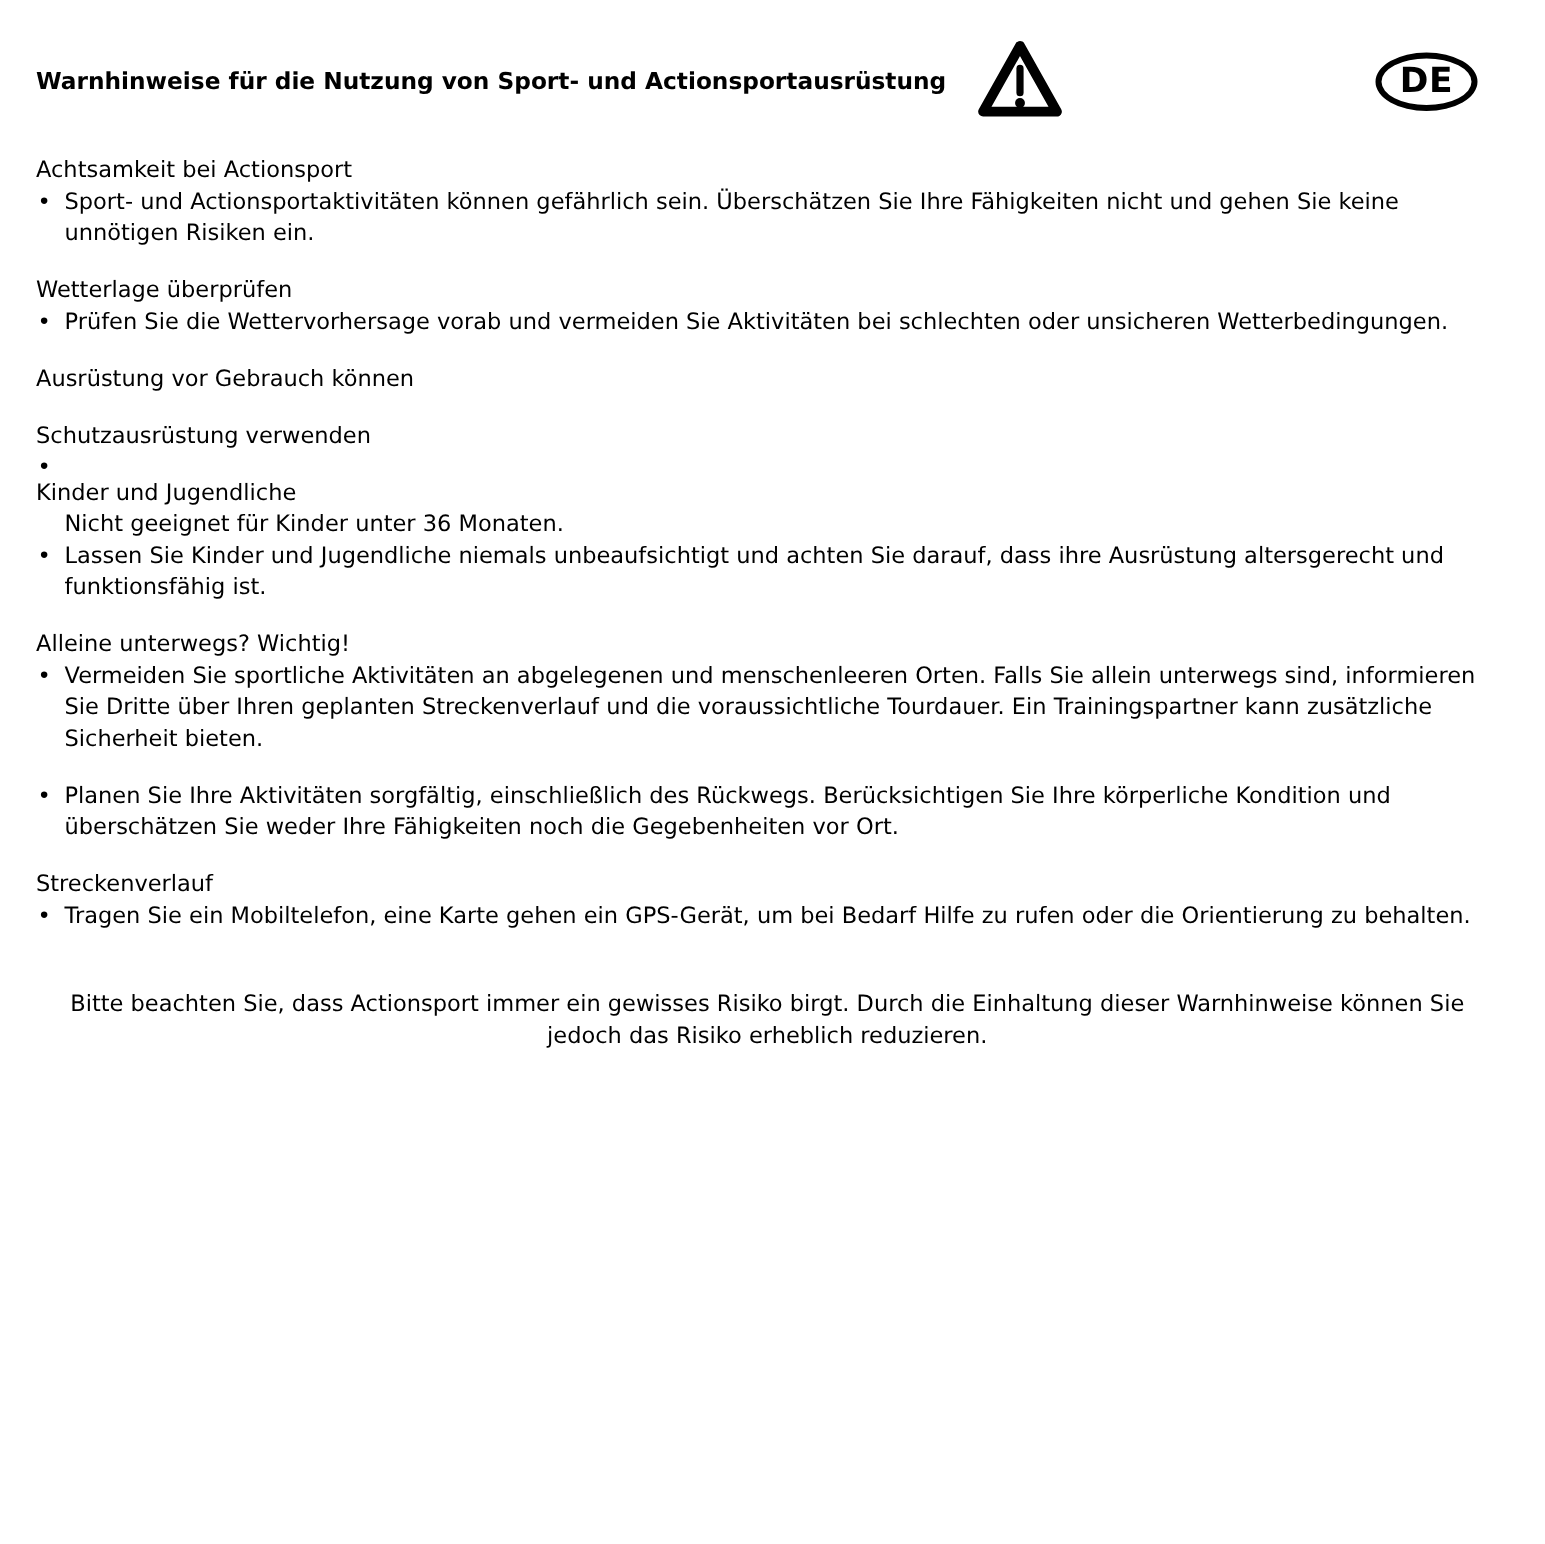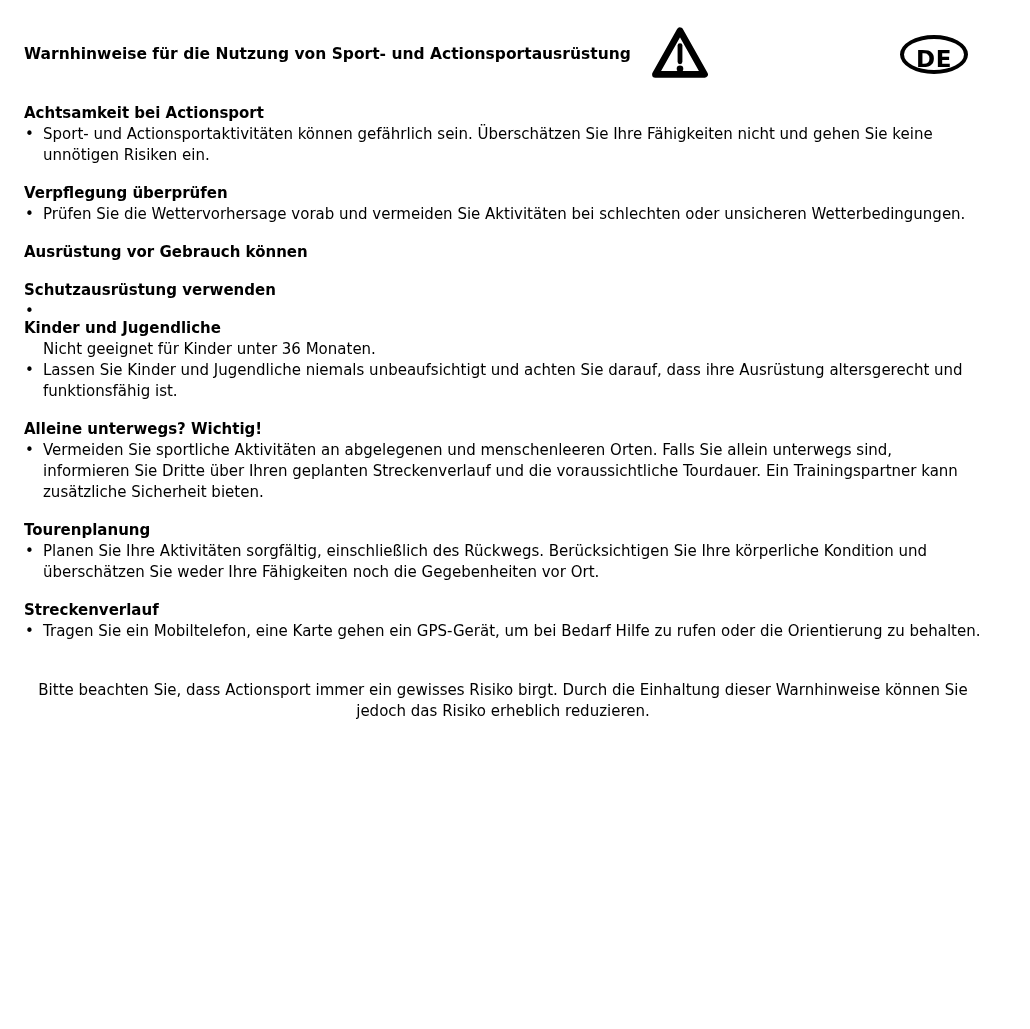--- a/index.html
+++ b/index.html
@@ -13,21 +13,21 @@
     overflow: hidden;
     color: #000000;
     font-family: "DejaVu Sans", "Liberation Sans", sans-serif;
     font-size: 15px;
     line-height: 21px;
   }
   .page {
     box-sizing: border-box;
     width: 1030px;
     height: 1029px;
-    padding: 22px 48px 0 24px;
+    padding: 22px 31px 0 24px;
   }
   
   .header {
     display: flex;
     align-items: center;
     height: 64px;
   }
   .page-title {
     font-weight: bold;
     font-size: 15.5px;
@@ -41,37 +41,37 @@
   }
   .lang-badge {
     margin-left: auto;
     margin-right: 14px;
     flex: 0 0 auto;
     width: 60px;
     height: 31px;
     border: 4px solid #000;
     border-radius: 50%;
     display: flex;
-    align-items: flex-end;
+    align-items: center;
     justify-content: center;
     font-weight: bold;
     font-size: 23px;
     letter-spacing: 0.5px;
   }
   
   .sections {
     margin-top: 0;
   }
   .section {
     margin-top: 17px;
   }
   .section h2 {
     margin: 0;
     font-size: 15px;
-    font-weight: bold;
+    font-weight: normal;
     line-height: 21px;
   }
   .item {
     position: relative;
     padding-left: 19px;
     margin: 0;
   }
   .item .bullet {
     position: absolute;
     left: 1px;
@@ -110,41 +110,40 @@
       <span>DE</span>
     </div>
   </div>
 
   <main class="sections" id="sections">
       <section class="section">
         <h2>Achtsamkeit bei Actionsport</h2>
         <p class="item"><span class="bullet">•</span><span>Sport- und Actionsportaktivitäten können gefährlich sein. Überschätzen Sie Ihre Fähigkeiten nicht und gehen Sie keine unnötigen Risiken ein.</span></p>
       </section>
       <section class="section">
-        <h2>Verpflegung überprüfen</h2>
+        <h2>Wetterlage überprüfen</h2>
         <p class="item"><span class="bullet">•</span><span>Prüfen Sie die Wettervorhersage vorab und vermeiden Sie Aktivitäten bei schlechten oder unsicheren Wetterbedingungen.</span></p>
       </section>
       <section class="section">
         <h2>Ausrüstung vor Gebrauch können</h2>
       </section>
       <section class="section">
         <h2>Schutzausrüstung verwenden</h2>
         <p class="item"><span class="bullet">•</span></p>
       </section>
       <section class="section">
         <h2>Kinder und Jugendliche</h2>
         <p class="item"><span>Nicht geeignet für Kinder unter 36 Monaten.</span></p>
         <p class="item"><span class="bullet">•</span><span>Lassen Sie Kinder und Jugendliche niemals unbeaufsichtigt und achten Sie darauf, dass ihre Ausrüstung altersgerecht und funktionsfähig ist.</span></p>
       </section>
       <section class="section">
         <h2>Alleine unterwegs? Wichtig!</h2>
         <p class="item"><span class="bullet">•</span><span>Vermeiden Sie sportliche Aktivitäten an abgelegenen und menschenleeren Orten. Falls Sie allein unterwegs sind, informieren Sie Dritte über Ihren geplanten Streckenverlauf und die voraussichtliche Tourdauer. Ein Trainingspartner kann zusätzliche Sicherheit bieten.</span></p>
       </section>
       <section class="section">
-        <h2>Tourenplanung</h2>
         <p class="item"><span class="bullet">•</span><span>Planen Sie Ihre Aktivitäten sorgfältig, einschließlich des Rückwegs. Berücksichtigen Sie Ihre körperliche Kondition und überschätzen Sie weder Ihre Fähigkeiten noch die Gegebenheiten vor Ort.</span></p>
       </section>
       <section class="section">
         <h2>Streckenverlauf</h2>
         <p class="item"><span class="bullet">•</span><span>Tragen Sie ein Mobiltelefon, eine Karte gehen ein GPS-Gerät, um bei Bedarf Hilfe zu rufen oder die Orientierung zu behalten.</span></p>
       </section>
     </main>
 
   <div class="footer">
     <p class="footer-text">Bitte beachten Sie, dass Actionsport immer ein gewisses Risiko birgt. Durch die Einhaltung dieser Warnhinweise können Sie jedoch das Risiko erheblich reduzieren.</p>

